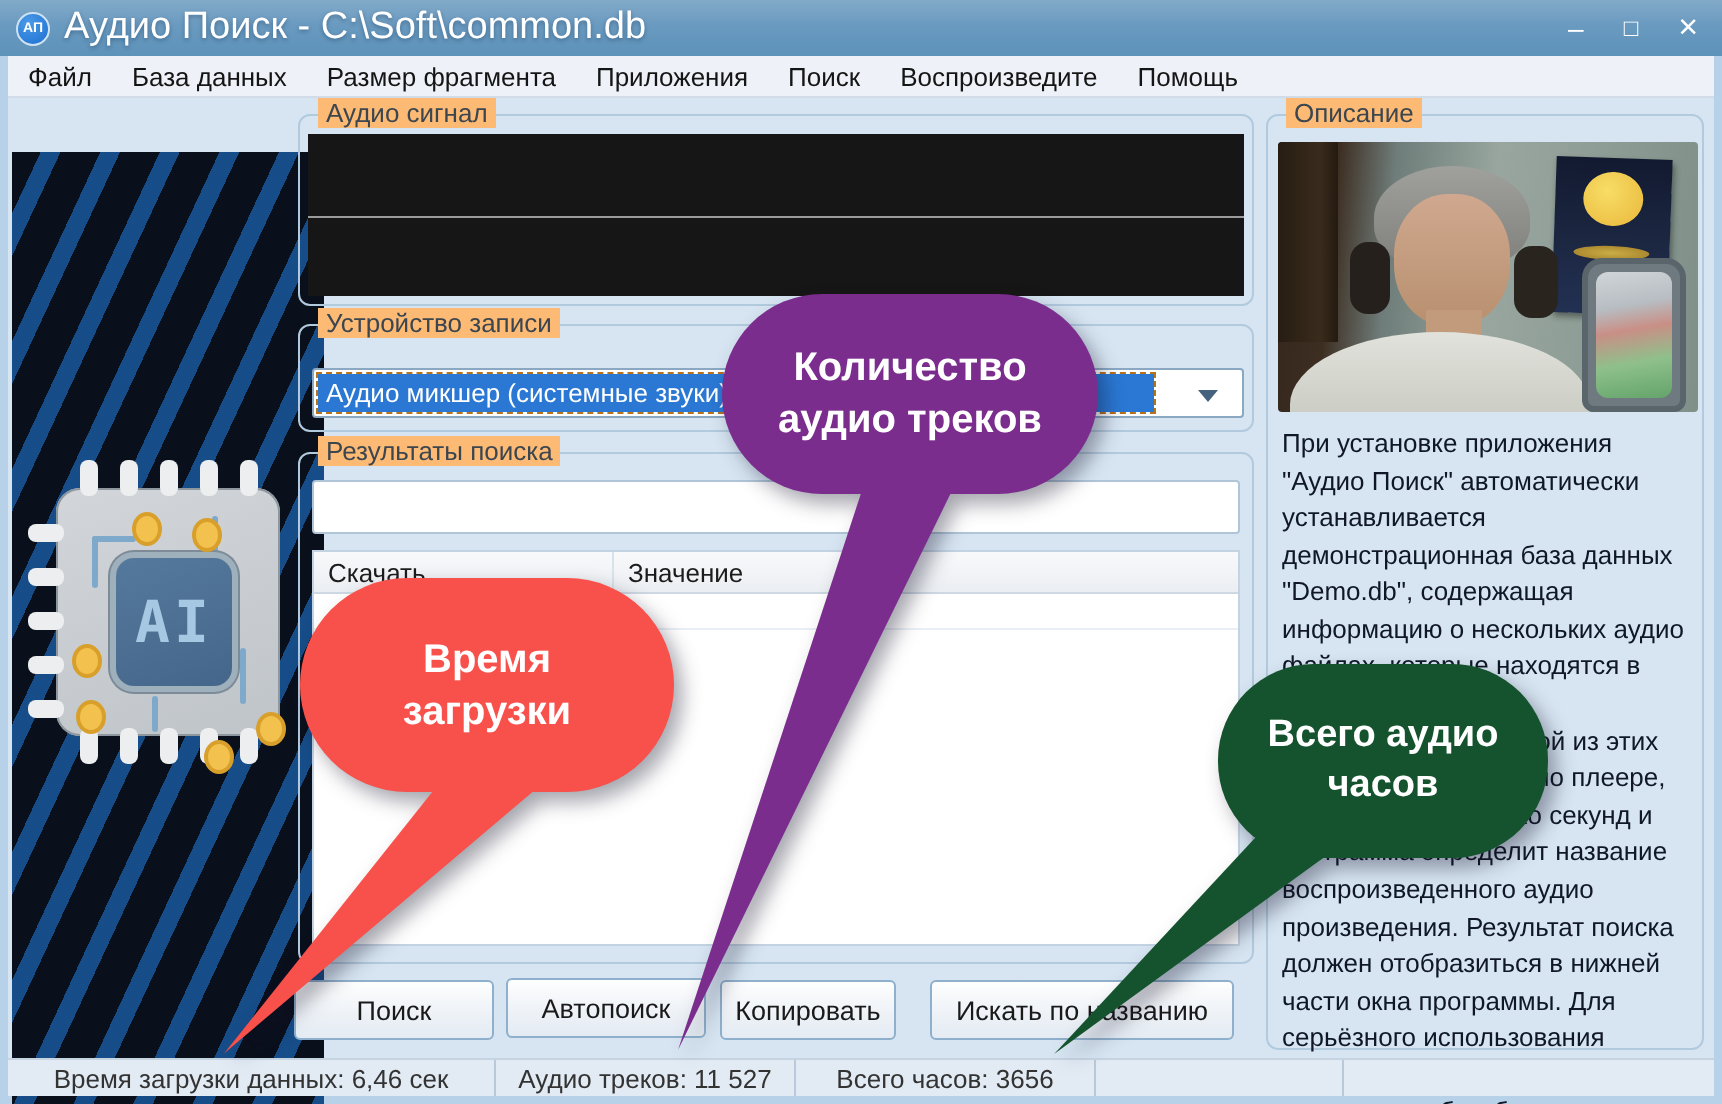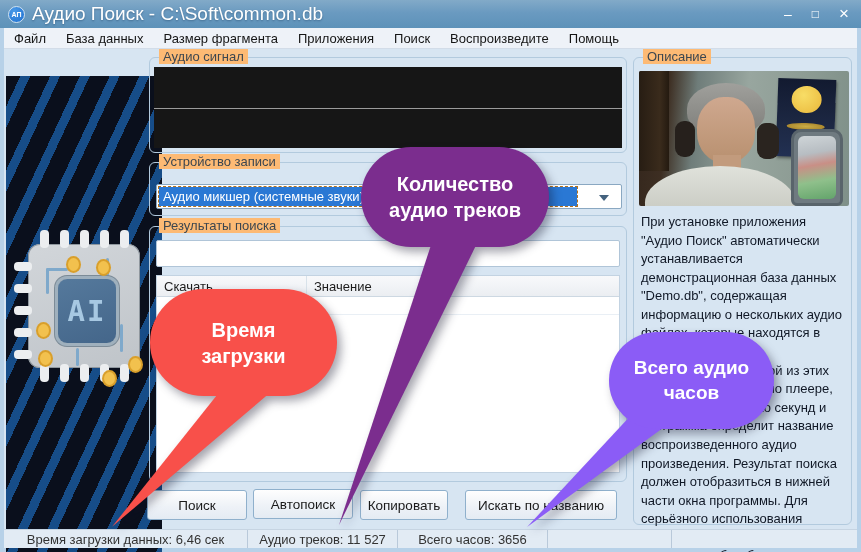--- a/index.html
+++ b/index.html
@@ -126,21 +126,21 @@
   .status-cell.s3 { width:150px; } .status-cell.s4 { width:124px; }
   .status-cell.s5 { flex:1; border-right:none; }
 
   
   .callout { position:absolute; z-index:30; filter:drop-shadow(4px 5px 5px rgba(15,15,40,.38)); }
   .bubble { position:absolute; display:flex; align-items:center; justify-content:center;
     text-align:center; color:#fff; font-weight:bold; z-index:2; }
   .tail { position:absolute; z-index:1; }
   .co-red  .bubble, .co-red  .tail { background:#f8504a; }
   .co-purp .bubble, .co-purp .tail { background:#7b2d8e; }
-  .co-grn  .bubble, .co-grn  .tail { background:#8b5cf6; }
+  .co-grn  .bubble, .co-grn  .tail { background:#14532d; }
 </style>
 </head>
 <body>
 
 <div id="window">
 
   <div class="titlebar">
     <div class="app-icon">АП</div>
     <div class="win-title">Аудио Поиск - C:\Soft\common.db</div>
     <div class="win-controls">

